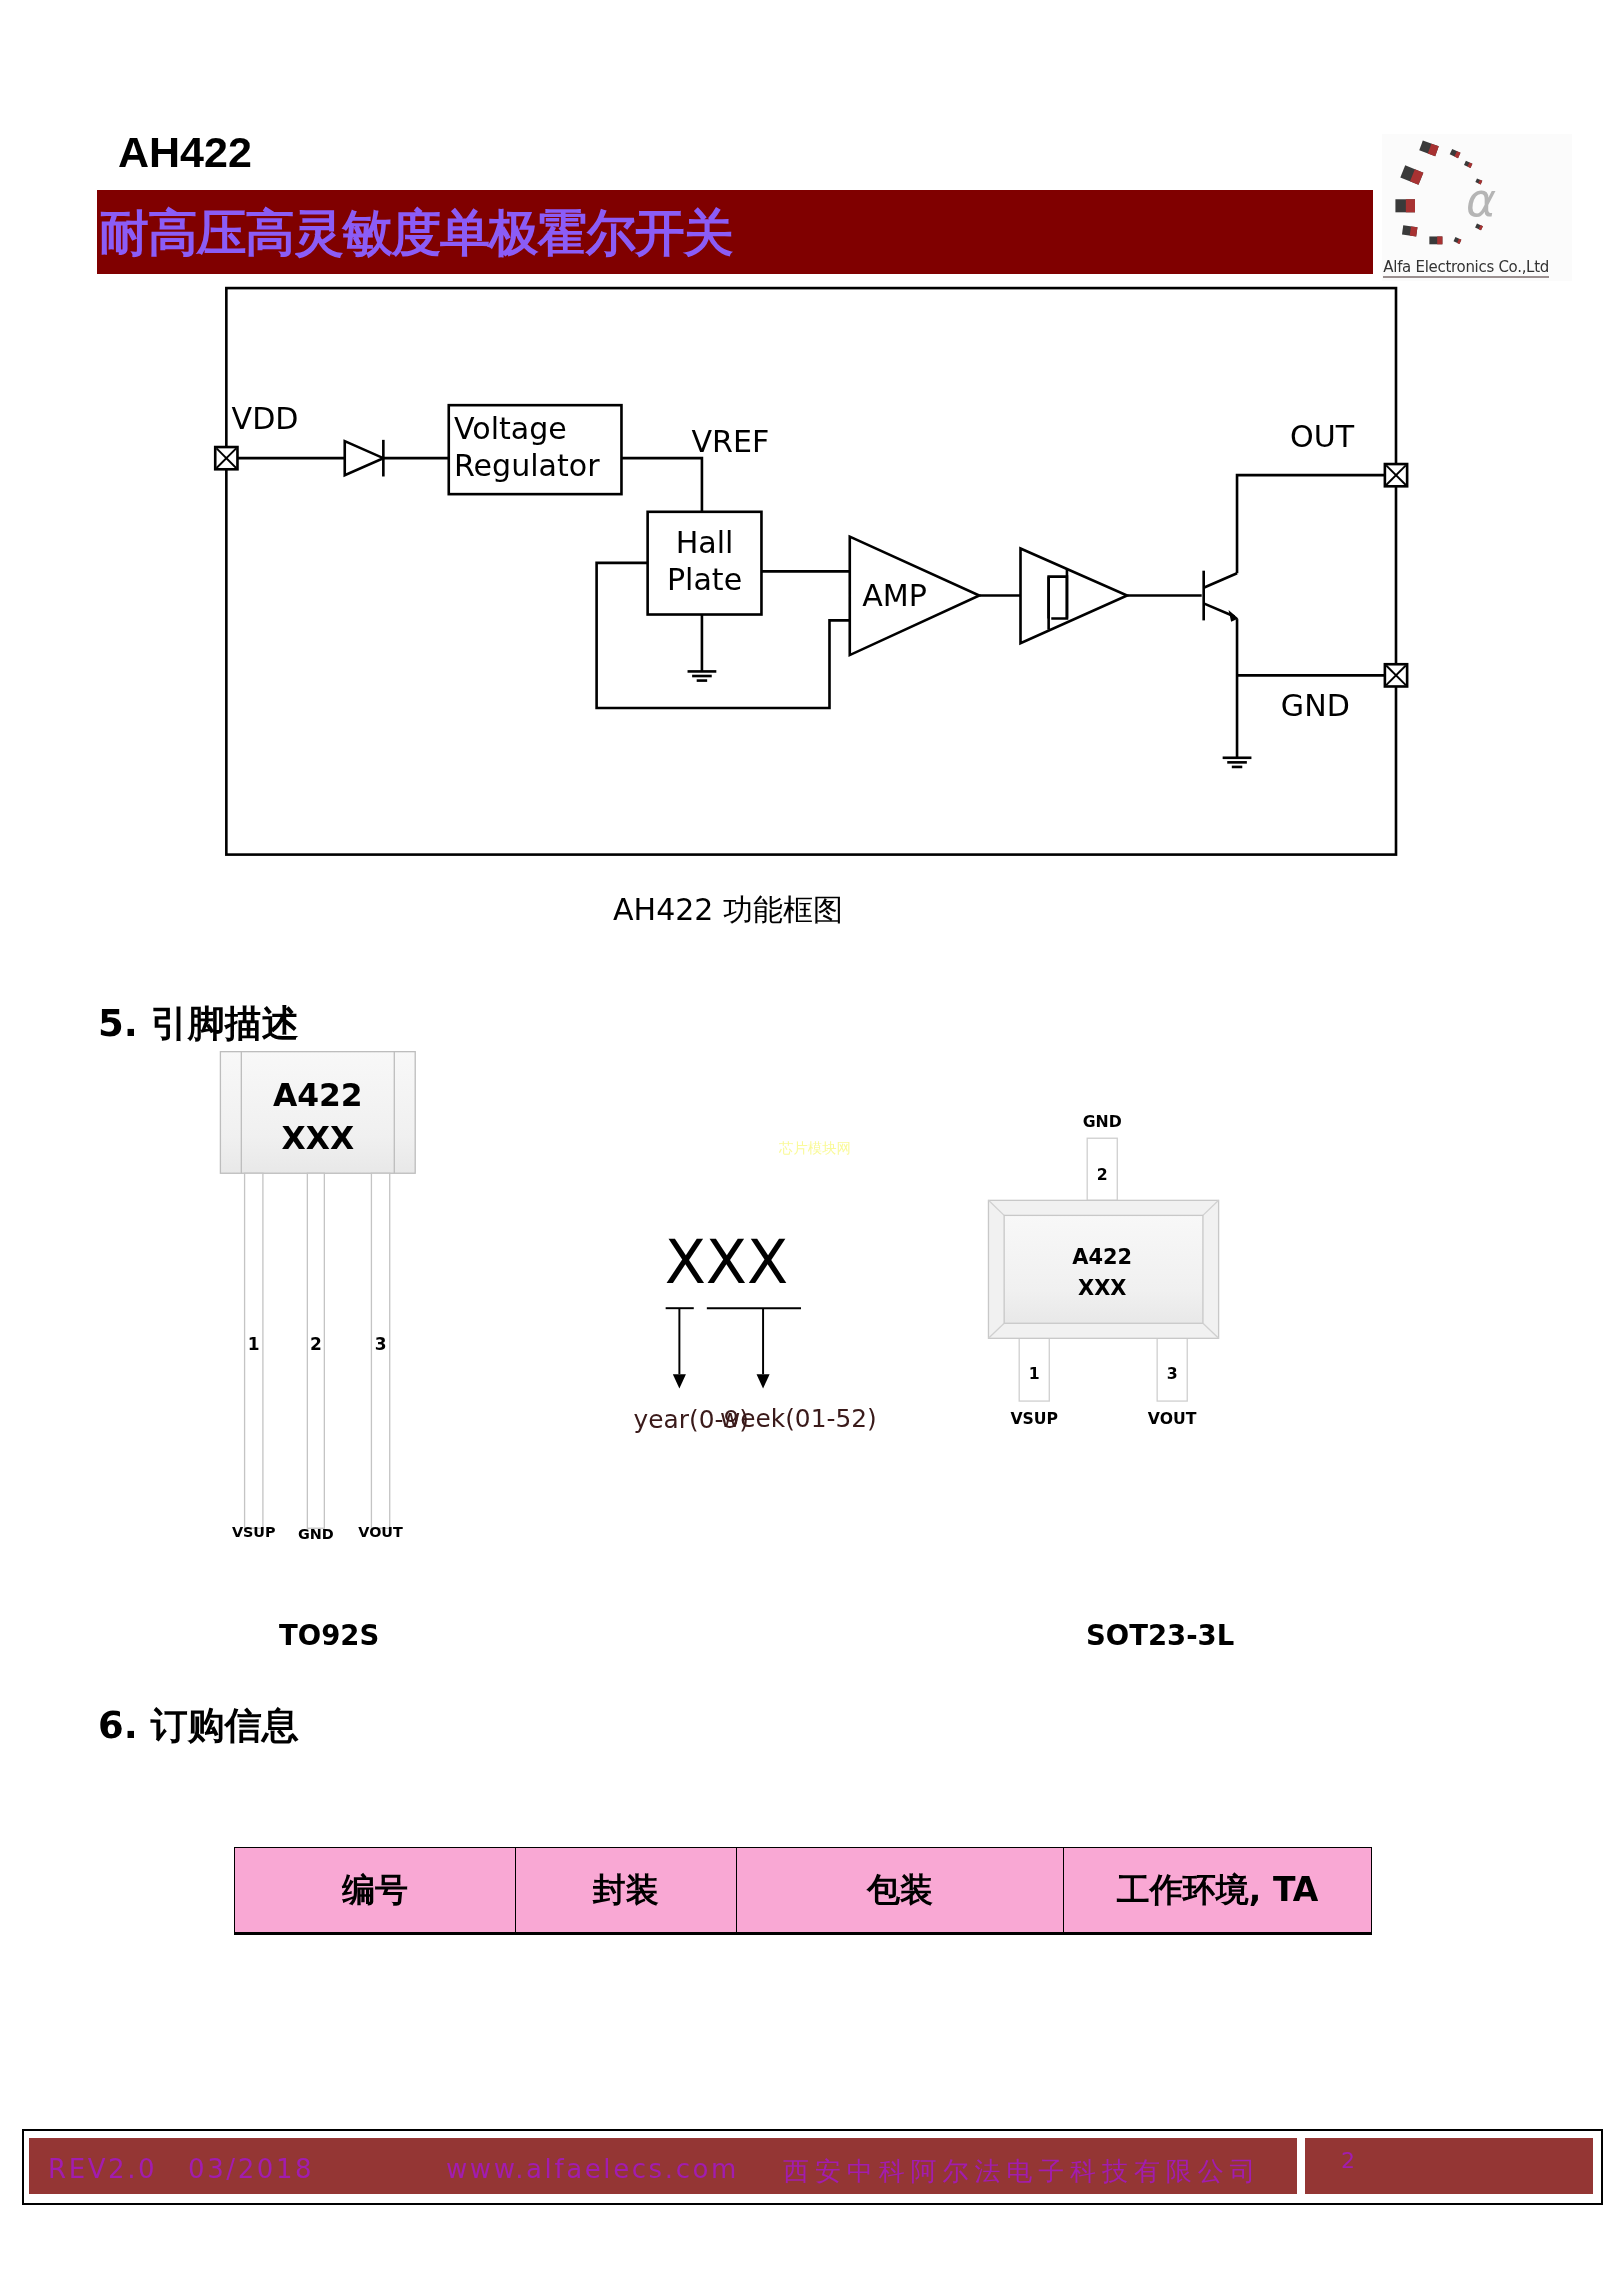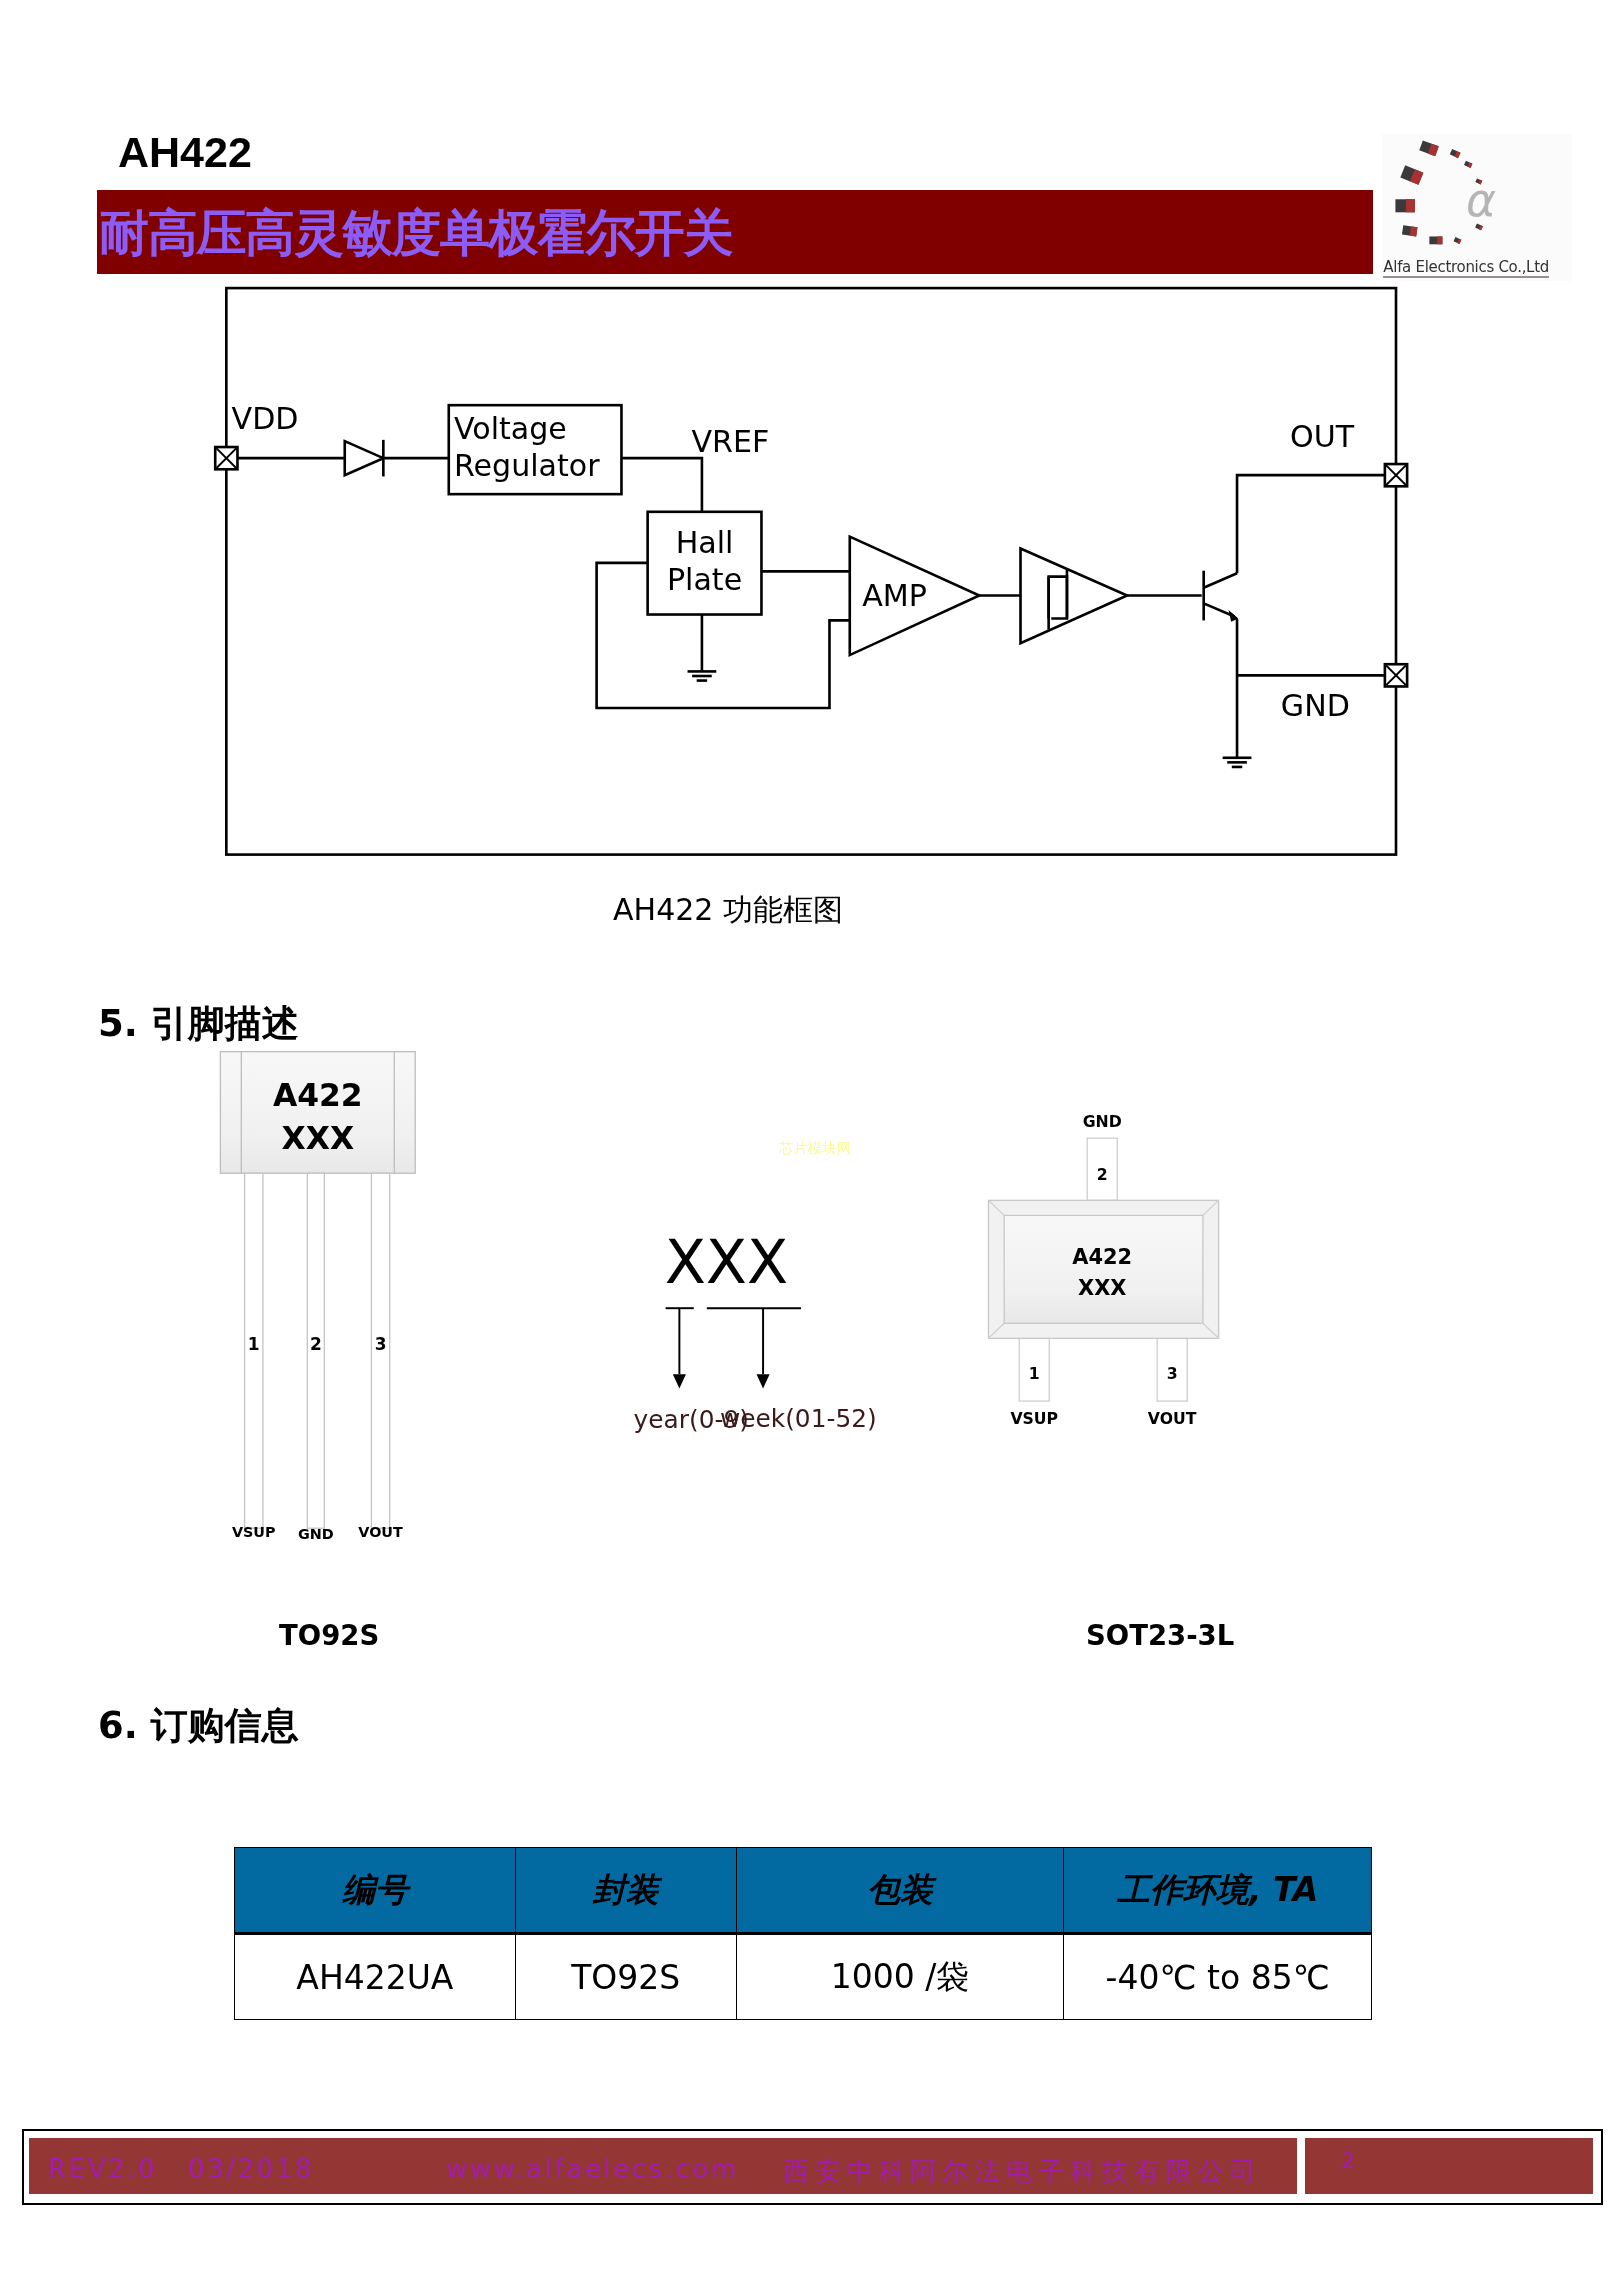--- a/index.html
+++ b/index.html
@@ -11,21 +11,21 @@
   .title-text { left:99px; top:200px; font-size:50px; font-weight:bold; color:#8b5cf6; letter-spacing:-1.3px; white-space:nowrap; }
   .logo { left:1382px; top:134px; width:190px; height:147px; background:#fbfbfb; }
   .logo-caption { position:absolute; left:1.3px; bottom:2.6px; font-size:15px; font-weight:normal; color:#333; white-space:nowrap; border-bottom:2px solid #9a8f8f; letter-spacing:-0.3px; }
   svg text { font-family:"DejaVu Sans","Liberation Sans",sans-serif; }
   .caption { left:0; width:1460px; top:890px; text-align:center; font-size:30px; }
   .caption span { display:inline-block; transform:translateX(-2px); }
   .section-head { font-size:37px; font-weight:bold; white-space:nowrap; }
   .pkg-name { font-size:27.5px; font-weight:bold; }
   .order-table { left:234px; top:1847px; width:1138px; border-collapse:collapse; }
   .order-table td, .order-table th { border:1.3px solid #000; text-align:center; font-size:33px; height:84px; padding:0; }
-  .order-table th { background:#0369a1; font-weight:bold; font-size:33px; height:84px;font-style:italic; }
+  .order-table th { background:#f9a8d4; font-weight:bold; font-size:33px; height:84px; }
   .order-table thead tr { border-bottom:3.3px solid #000; }
   .footer-outer { left:21.6px; top:2129px; width:1577px; height:72px; border:2px solid #000; background:#fff; }
   .footer-red { left:29.4px; top:2138px; width:1268px; height:56px; background:#943634; }
   .footer-red2 { left:1305px; top:2138px; width:288px; height:56px; background:#943634; }
   .footer-text { color:#a21caf; font-size:26px; letter-spacing:2.6px; white-space:nowrap; top:2154px; }
   .watermark { left:779px; top:1139px; font-size:14.4px; color:#fafa9a; }
 </style>
 </head>
 <body>
 
@@ -230,26 +230,20 @@
     </colgroup>
   <thead>
     <tr>
       <th>编号</th>
       <th>封装</th>
       <th>包装</th>
       <th>工作环境, TA</th>
     </tr>
   </thead>
   <tbody>
-    <tr>
-      <td>AH422UA</td>
-      <td>TO92S</td>
-      <td>1000 /袋</td>
-      <td>-40℃  to 85℃</td>
-    </tr>
   </tbody>
 </table>
 
 <div class="abs footer-outer"></div>
 <div class="abs footer-red"></div>
 <div class="abs footer-red2"></div>
 <div class="abs footer-text" style="left:48px;">REV2.0</div>
 <div class="abs footer-text" style="left:188px;">03/2018</div>
 <div class="abs footer-text" style="left:446px;">www.alfaelecs.com</div>
 <div class="abs footer-text" style="left:783px;letter-spacing:5.9px;">西安中科阿尔法电子科技有限公司</div>

